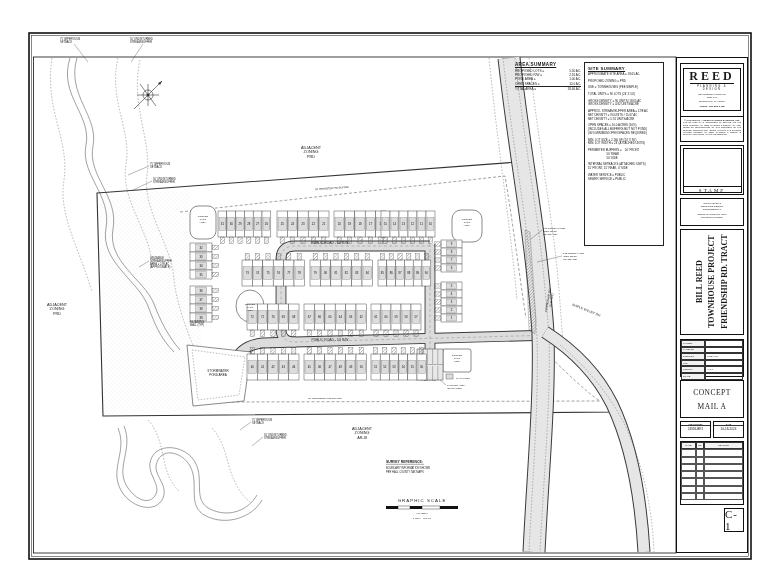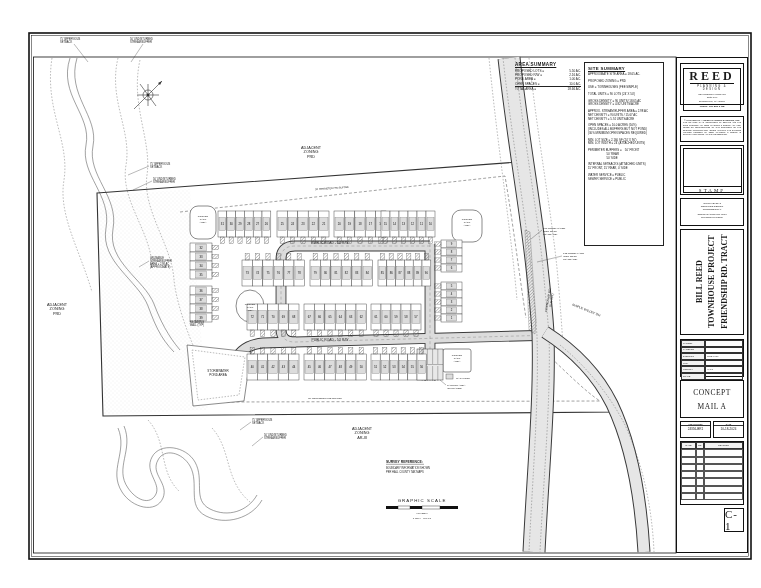--- a/index.html
+++ b/index.html
@@ -14,21 +14,21 @@
   .as-row{display:flex;justify-content:space-between;font-size:3.1px;line-height:1.45;}
   .as-total{border-top:.5px solid #222;}
   .site-summary{left:584px;top:62px;width:80px;height:184px;border:.8px solid #222;padding:2.5px 3px;box-sizing:border-box;}
   .ss-title{font-size:4.4px;font-weight:bold;letter-spacing:.3px;text-decoration:underline;margin-bottom:2.5px;}
   .ss-group{margin-bottom:2.8px;}
   .ss-line{font-size:2.9px;line-height:1.32;white-space:pre;}
 
   
   .tcol{left:676px;top:57px;width:72px;height:496px;border:1px solid #111;box-sizing:border-box;background:#fff;}
   .tbox{position:absolute;left:3px;right:3px;border:.8px solid #111;box-sizing:border-box;background:#fff;}
-  .logo{top:5px;height:42px;text-align:center;padding-top:3px;}
+  .logo{top:5px;height:56px;text-align:center;padding-top:3px;}
   .logo-inner{margin:1px 2px;border:.6px solid #111;padding:1px 0 2px;}
   .logo-name{font-family:"Liberation Serif",serif;font-size:12px;font-weight:bold;letter-spacing:3px;line-height:1;}
   .logo-tag{font-size:2.6px;letter-spacing:1.4px;border-top:.5px solid #111;margin:1px 6px 2px;padding-top:1px;}
   .logo-addr{font-size:2.5px;line-height:1.35;}
   .logo-phone{font-size:2.5px;margin-top:2px;font-weight:bold;}
   .dense{top:58px;height:26px;padding:1.5px 2px;}
   .dense-h{font-size:2.3px;text-align:center;font-weight:bold;line-height:1.3;}
   .dense-b{font-size:1.9px;line-height:1.25;text-align:justify;color:#222;}
   .stampbox{top:87px;height:50px;}
   .stamp-area{position:absolute;inset:1.5px;border:.5px solid #111;}

